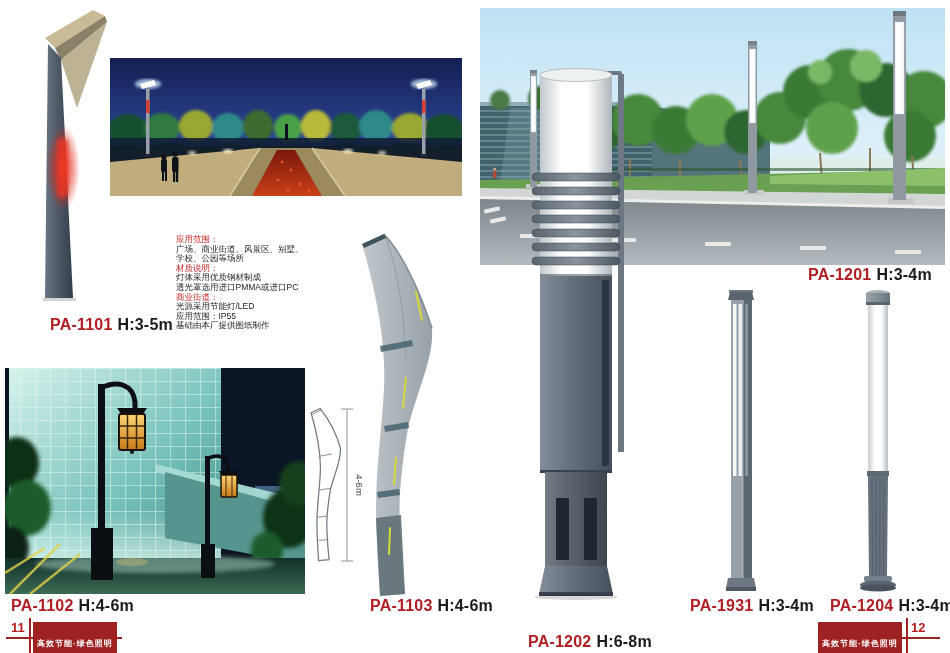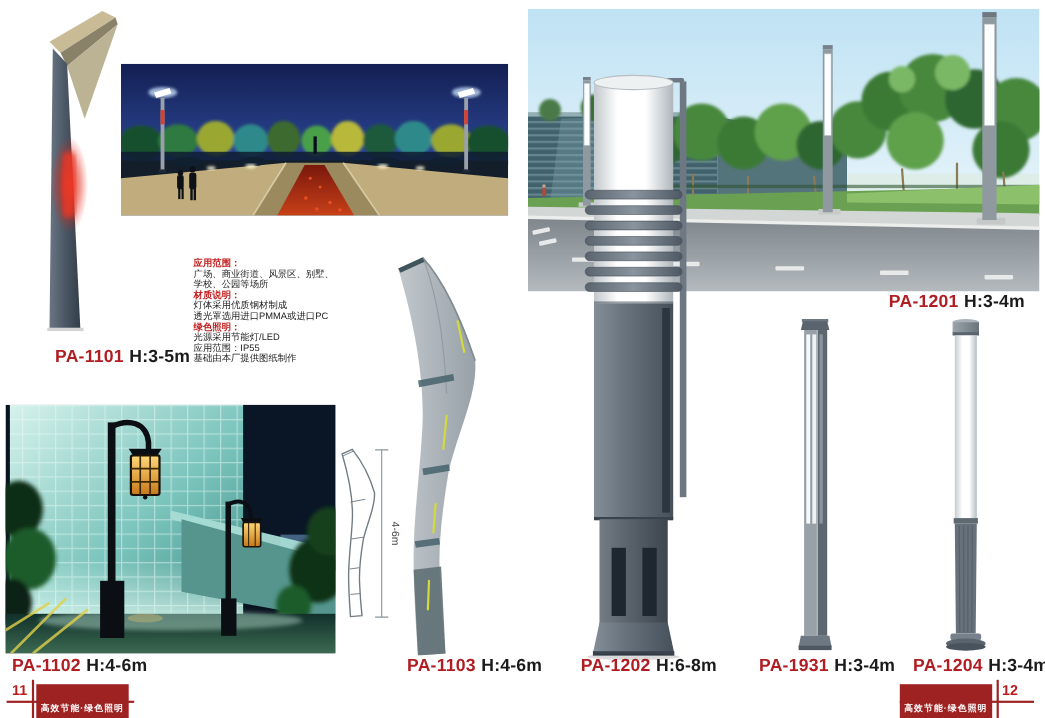--- a/index.html
+++ b/index.html
@@ -5,21 +5,21 @@
   html,body{margin:0;padding:0;background:#e8e8e8;}
   #page{position:relative;width:950px;height:653px;background:#ffffff;margin:0 auto;
         font-family:"Liberation Sans",sans-serif;overflow:hidden;}
   .abs{position:absolute;}
   
   .plabel{position:absolute;font-size:16px;font-weight:bold;white-space:nowrap;letter-spacing:.2px;}
   .plabel .model{color:#b01e23;}
   .plabel .ht{color:#1a1a1a;margin-left:5px;}
   
   #info{position:absolute;left:176px;top:235px;width:150px;font-size:8.5px;line-height:9.6px;color:#222;}
-  #info .ih{color:#c21c1c;font-weight:bold;}
+  #info .ih{color:#c21c1c;font-weight:normal;}
   #info div{white-space:nowrap;}
   
   .pagenum{position:absolute;font-size:13px;font-weight:bold;color:#b91c1c;}
   .redline-v{position:absolute;width:2px;background:#9e2222;}
   .redline-h{position:absolute;height:2px;background:#9e2222;}
   .slogan-box{position:absolute;background:#9e2222;color:#fff;font-size:8px;line-height:12px;
               padding:16px 4px;letter-spacing:1px;white-space:nowrap;font-weight:bold;}
   svg{display:block;}
 </style>
 </head>
@@ -145,21 +145,21 @@
     </svg>
   </div>
 
   <div id="info">
     <div class="ih">应用范围：</div>
     <div>广场、商业街道、风景区、别墅、</div>
     <div>学校、公园等场所</div>
     <div class="ih">材质说明：</div>
     <div>灯体采用优质钢材制成</div>
     <div>透光罩选用进口PMMA或进口PC</div>
-    <div class="ih">绿色照明：</div>
+    <div class="ih">商业街道：</div>
     <div>光源采用节能灯/LED</div>
     <div>应用范围：IP55</div>
     <div>基础由本厂提供图纸制作</div>
   </div>
 
   <div class="abs" style="left:5px;top:368px;">
     <svg width="300" height="226" viewBox="0 0 300 226">
       <defs>
         <linearGradient id="bfac" x1="0" y1="0" x2="1" y2="1">
           <stop offset="0" stop-color="#d6f2ec"></stop>
@@ -425,21 +425,21 @@
       <rect x="22" y="410" width="72" height="3" fill="#39434d"></rect>
       <rect x="27" y="412" width="62" height="96" fill="url(#cbody)"></rect>
       <rect x="27" y="412" width="62" height="96" fill="#000" opacity=".12"></rect>
       <rect x="38" y="438" width="13" height="62" fill="#1e2630"></rect>
       <rect x="66" y="438" width="13" height="62" fill="#1e2630"></rect>
       <polygon points="27,506 89,506 95,534 21,534" fill="url(#cbody)"></polygon>
       <rect x="21" y="532" width="74" height="4" fill="#39434d"></rect>
       <ellipse cx="58" cy="537" rx="42" ry="3" fill="#000" opacity=".15"></ellipse>
     </svg>
   </div>
-  <div class="plabel" style="left:528px;top:597px;">
+  <div class="plabel" style="left:528px;top:633px;">
     <span class="model">PA-1202</span><span class="ht">H:6-8m</span>
   </div>
 
   <div class="abs" style="left:716px;top:288px;">
     <svg width="50" height="305" viewBox="0 0 50 305">
       <rect x="13" y="2" width="24" height="3" fill="#6e7882"></rect>
       <polygon points="14,4 36,4 38,12 12,12" fill="#5a646e"></polygon>
       <rect x="15" y="12" width="12" height="278" fill="#97a1a7"></rect>
       <rect x="27" y="12" width="9" height="278" fill="#5d6770"></rect>
       <rect x="17" y="16" width="3.5" height="172" fill="#f6f8f9"></rect>

